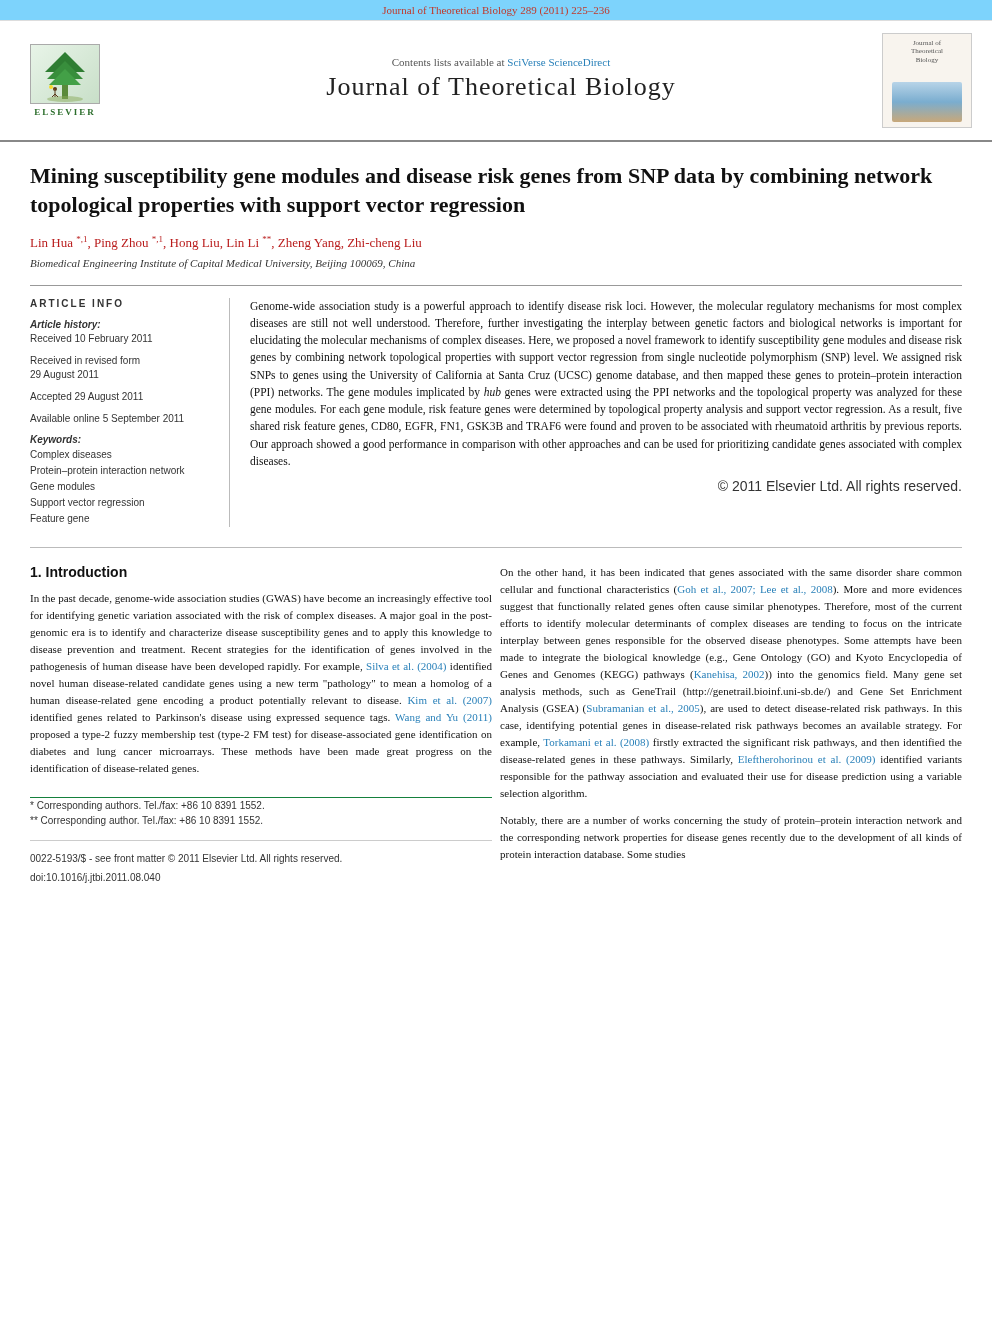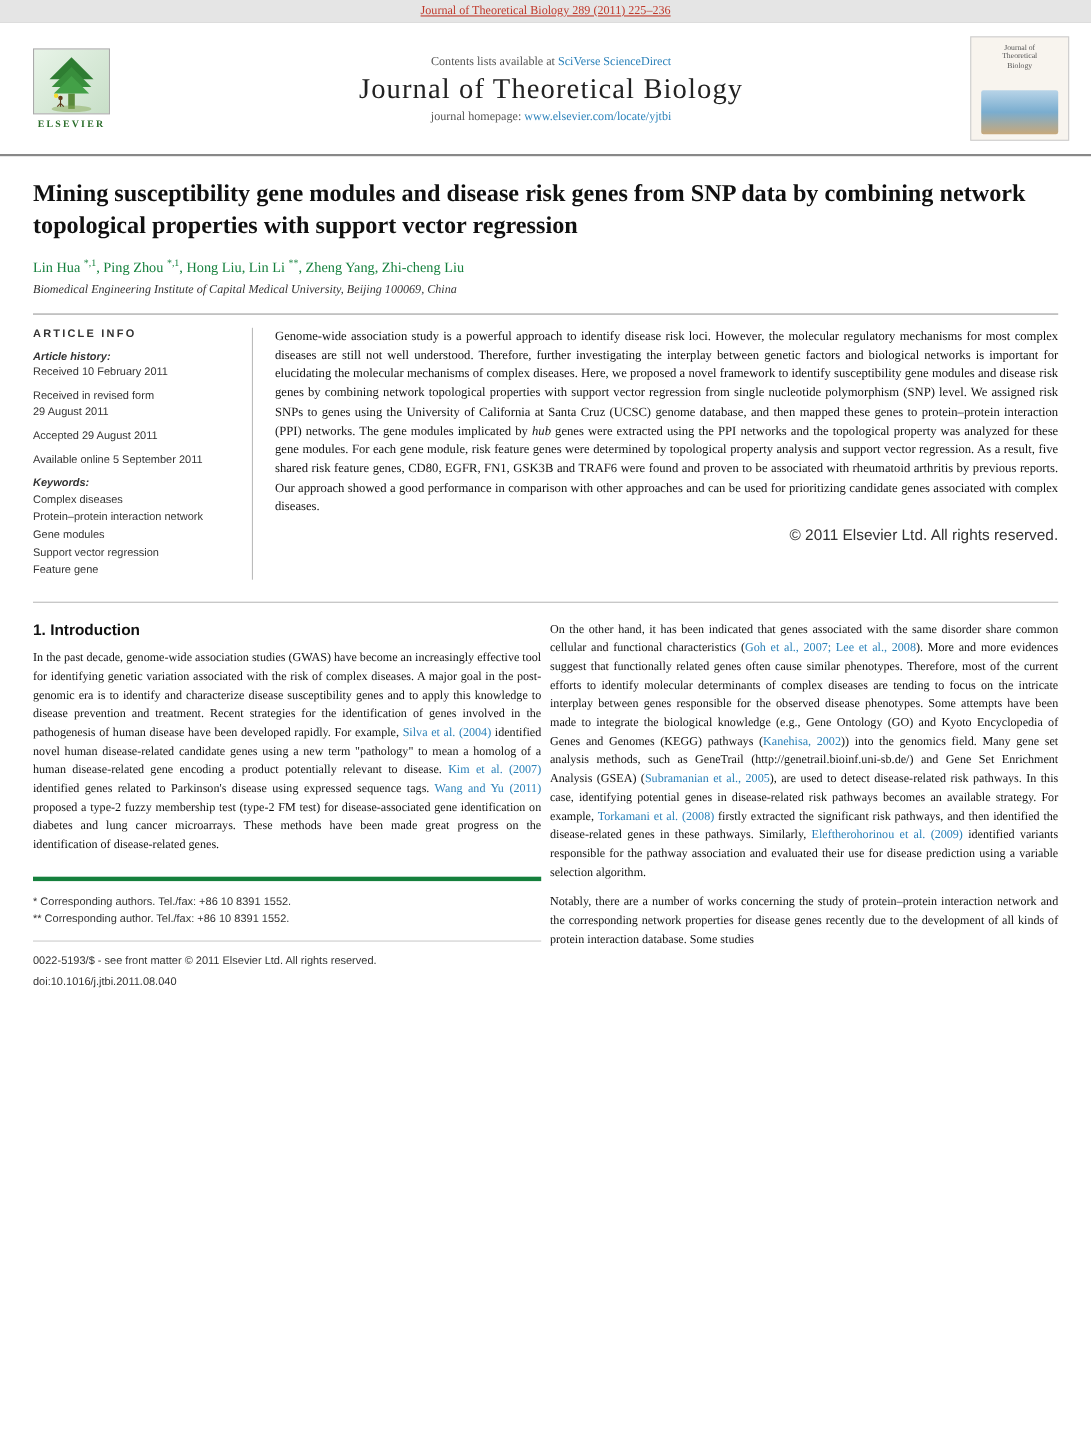--- a/index.html
+++ b/index.html
@@ -7,27 +7,26 @@
       background: #fff;
       font-family: "Times New Roman", Times, serif;
       font-size: 13px;
       color: #000;
       width: 992px;
       min-height: 1323px;
     }
 
     
     .top-banner {
-      background: #e5e5e5;
+      background: #7dd3fc;
       text-align: center;
       padding: 4px 16px;
       font-size: 11px;
       color: #c0392b;
       border-bottom: 1px solid #ddd;
-      text-decoration: underline;
     }
 
     
     .header {
       display: flex;
       align-items: center;
       padding: 12px 20px;
       border-bottom: 2px solid #888;
       background: #fff;
     }
@@ -130,21 +129,21 @@
       font-family: "Times New Roman", serif;
       color: #111;
       margin-bottom: 14px;
       line-height: 1.3;
     }
 
     
     .authors {
       font-size: 13px;
       margin-bottom: 6px;
-      color: #15803d;
+      color: #b91c1c;
     }
     .authors sup {
       font-size: 9px;
     }
 
     
     .affiliation {
       font-size: 11px;
       font-style: italic;
       color: #333;
@@ -265,22 +264,22 @@
       margin-bottom: 10px;
     }
     .body-text a, .body-text .ref-link {
       color: #2980b9;
       text-decoration: none;
     }
 
     
     .footnotes-area {
       margin-top: 20px;
-      border-top: 4px solid #15803d;
-      padding-top: 12px;
+      border-top: 1px solid #15803d;
+      padding-top: 0;
     }
     .footnote-line {
       font-size: 10px;
       font-family: Arial, sans-serif;
       color: #333;
       line-height: 1.5;
     }
     .bottom-copyright {
       margin-top: 8px;
       font-size: 10px;
@@ -329,24 +328,20 @@
       <div style="font-size:9px; font-weight:bold; letter-spacing:2px; color:#2c6e2c;">ELSEVIER</div>
     </div>
   </div>
 
   <div class="header-center">
     <div class="contents-line">
       <span>Contents lists available at</span>
       <a href="#">SciVerse ScienceDirect</a>
     </div>
     <div class="journal-title">Journal of Theoretical Biology</div>
-    <div class="journal-homepage">
-      <span>journal homepage:</span>
-      <a href="#">www.elsevier.com/locate/yjtbi</a>
-    </div>
   </div>
 
   <div class="header-logo-right">
     <div class="journal-cover-box">
       <div class="cover-top">Journal of<br>Theoretical<br>Biology</div>
       <div class="cover-image"></div>
     </div>
   </div>
 </div>
 

